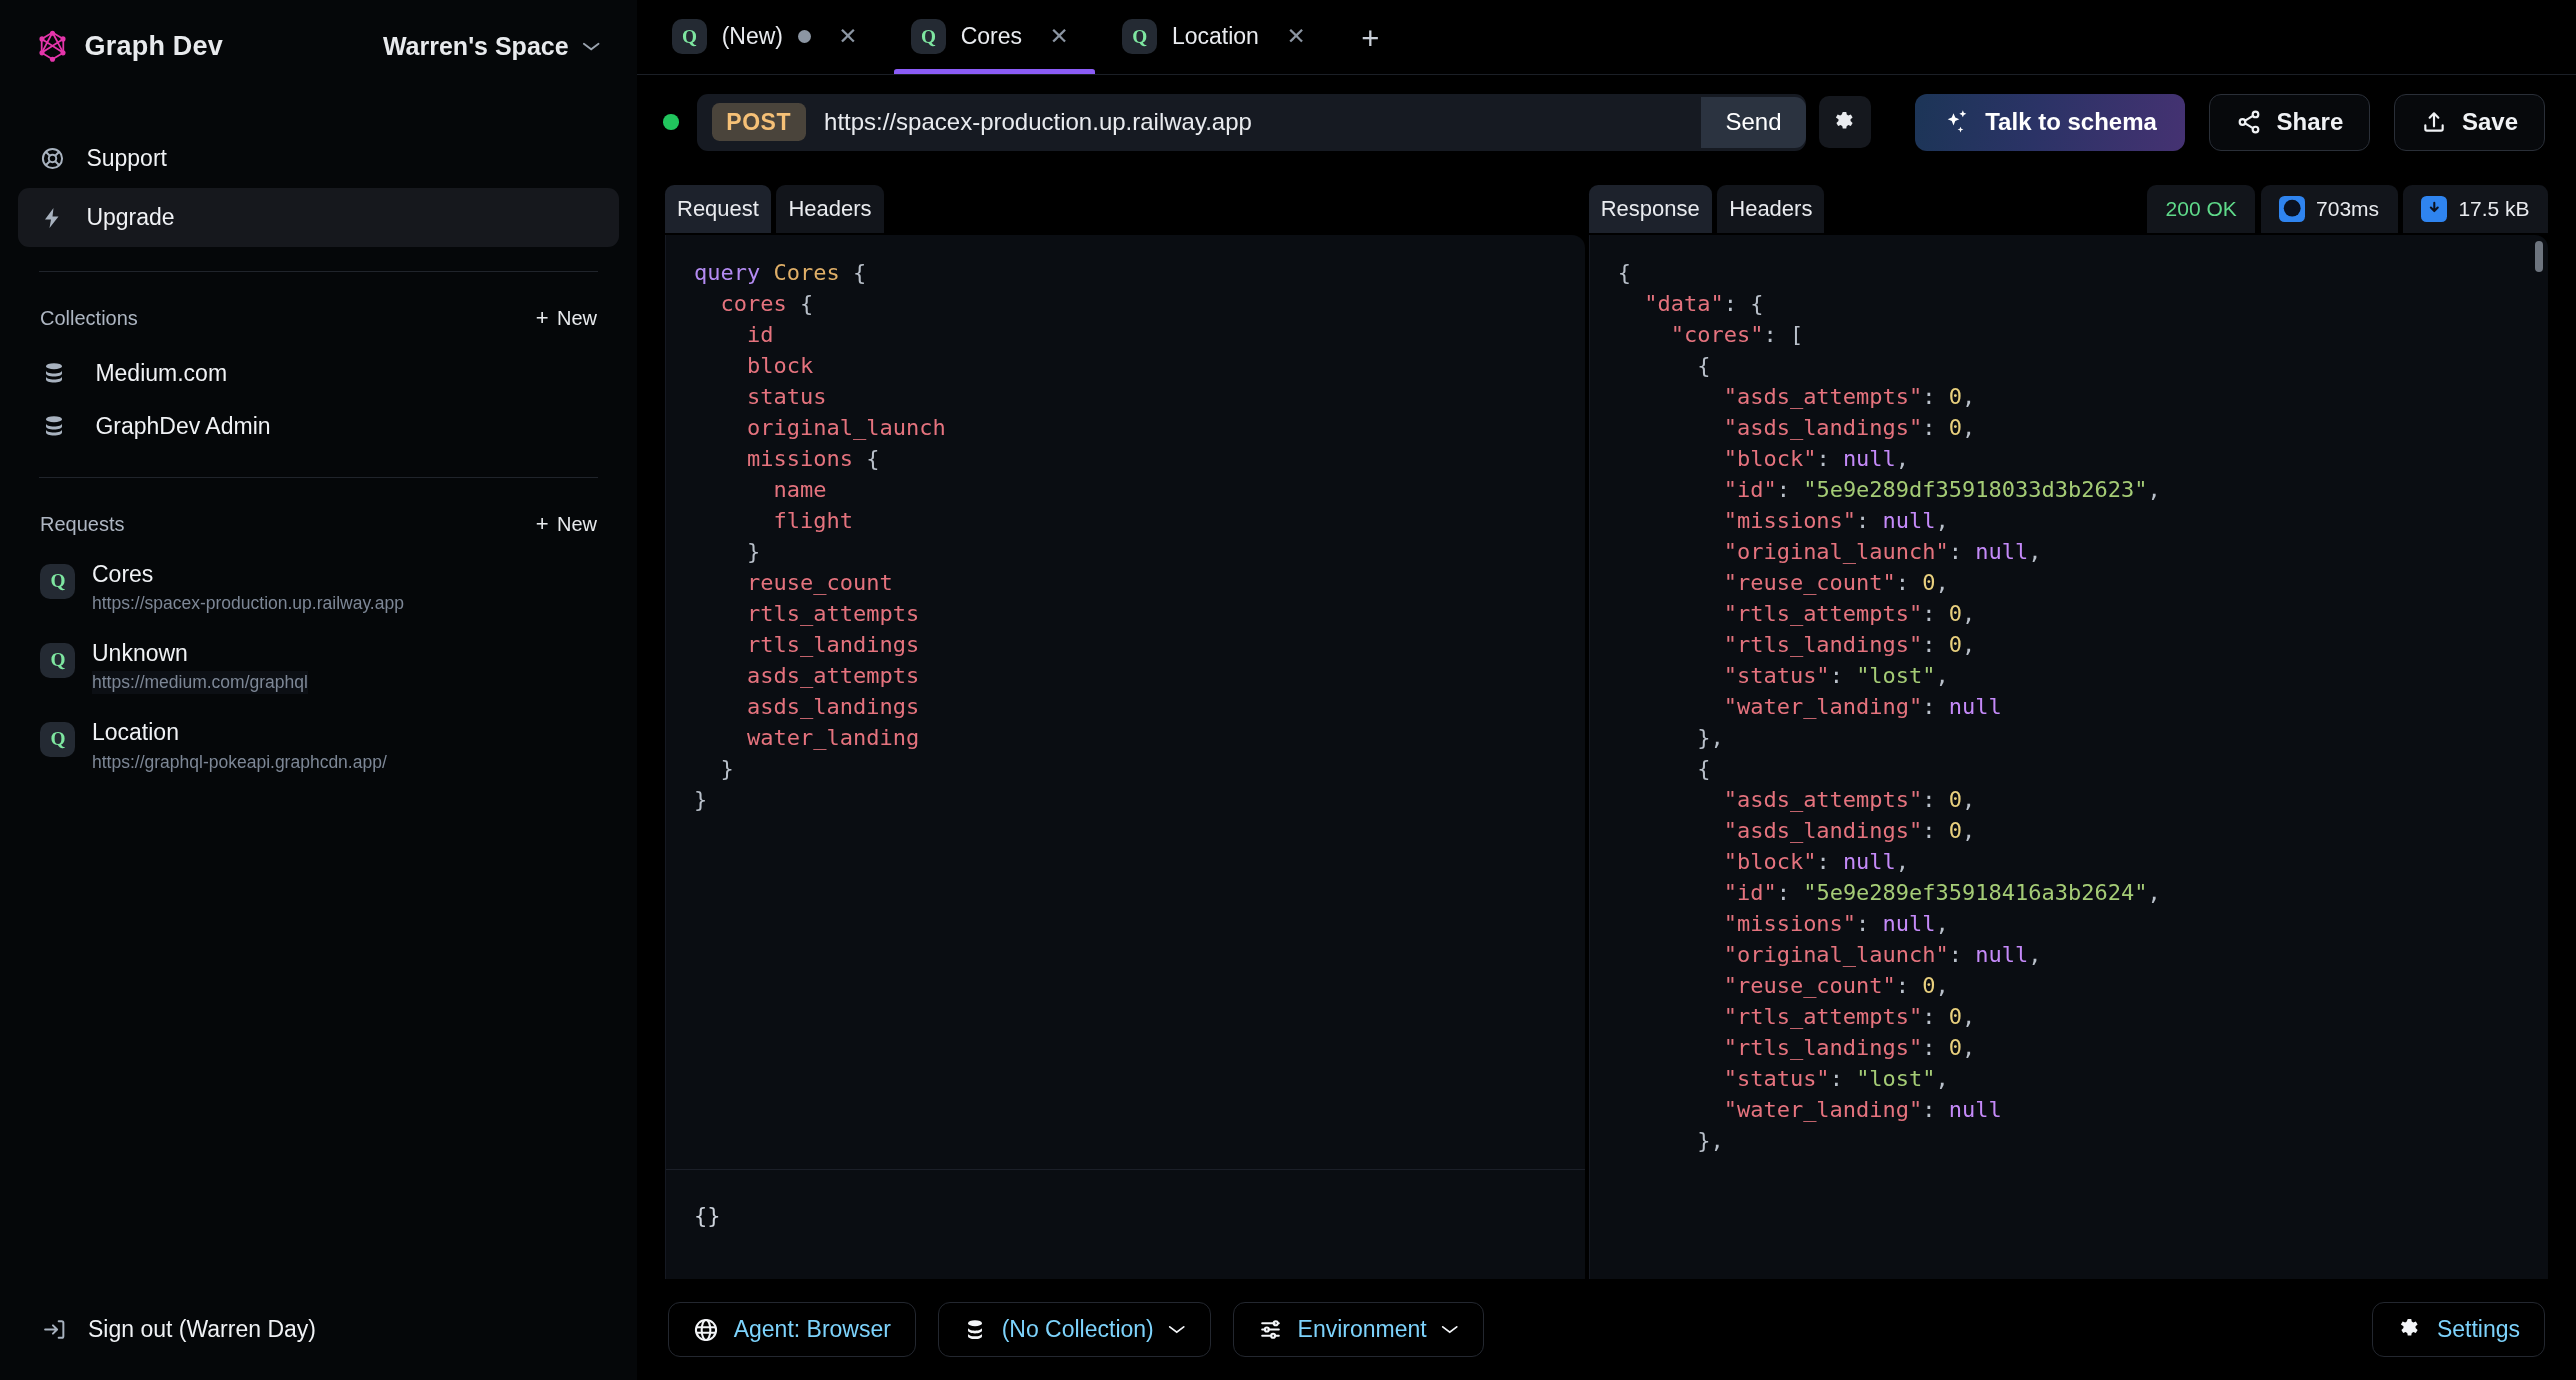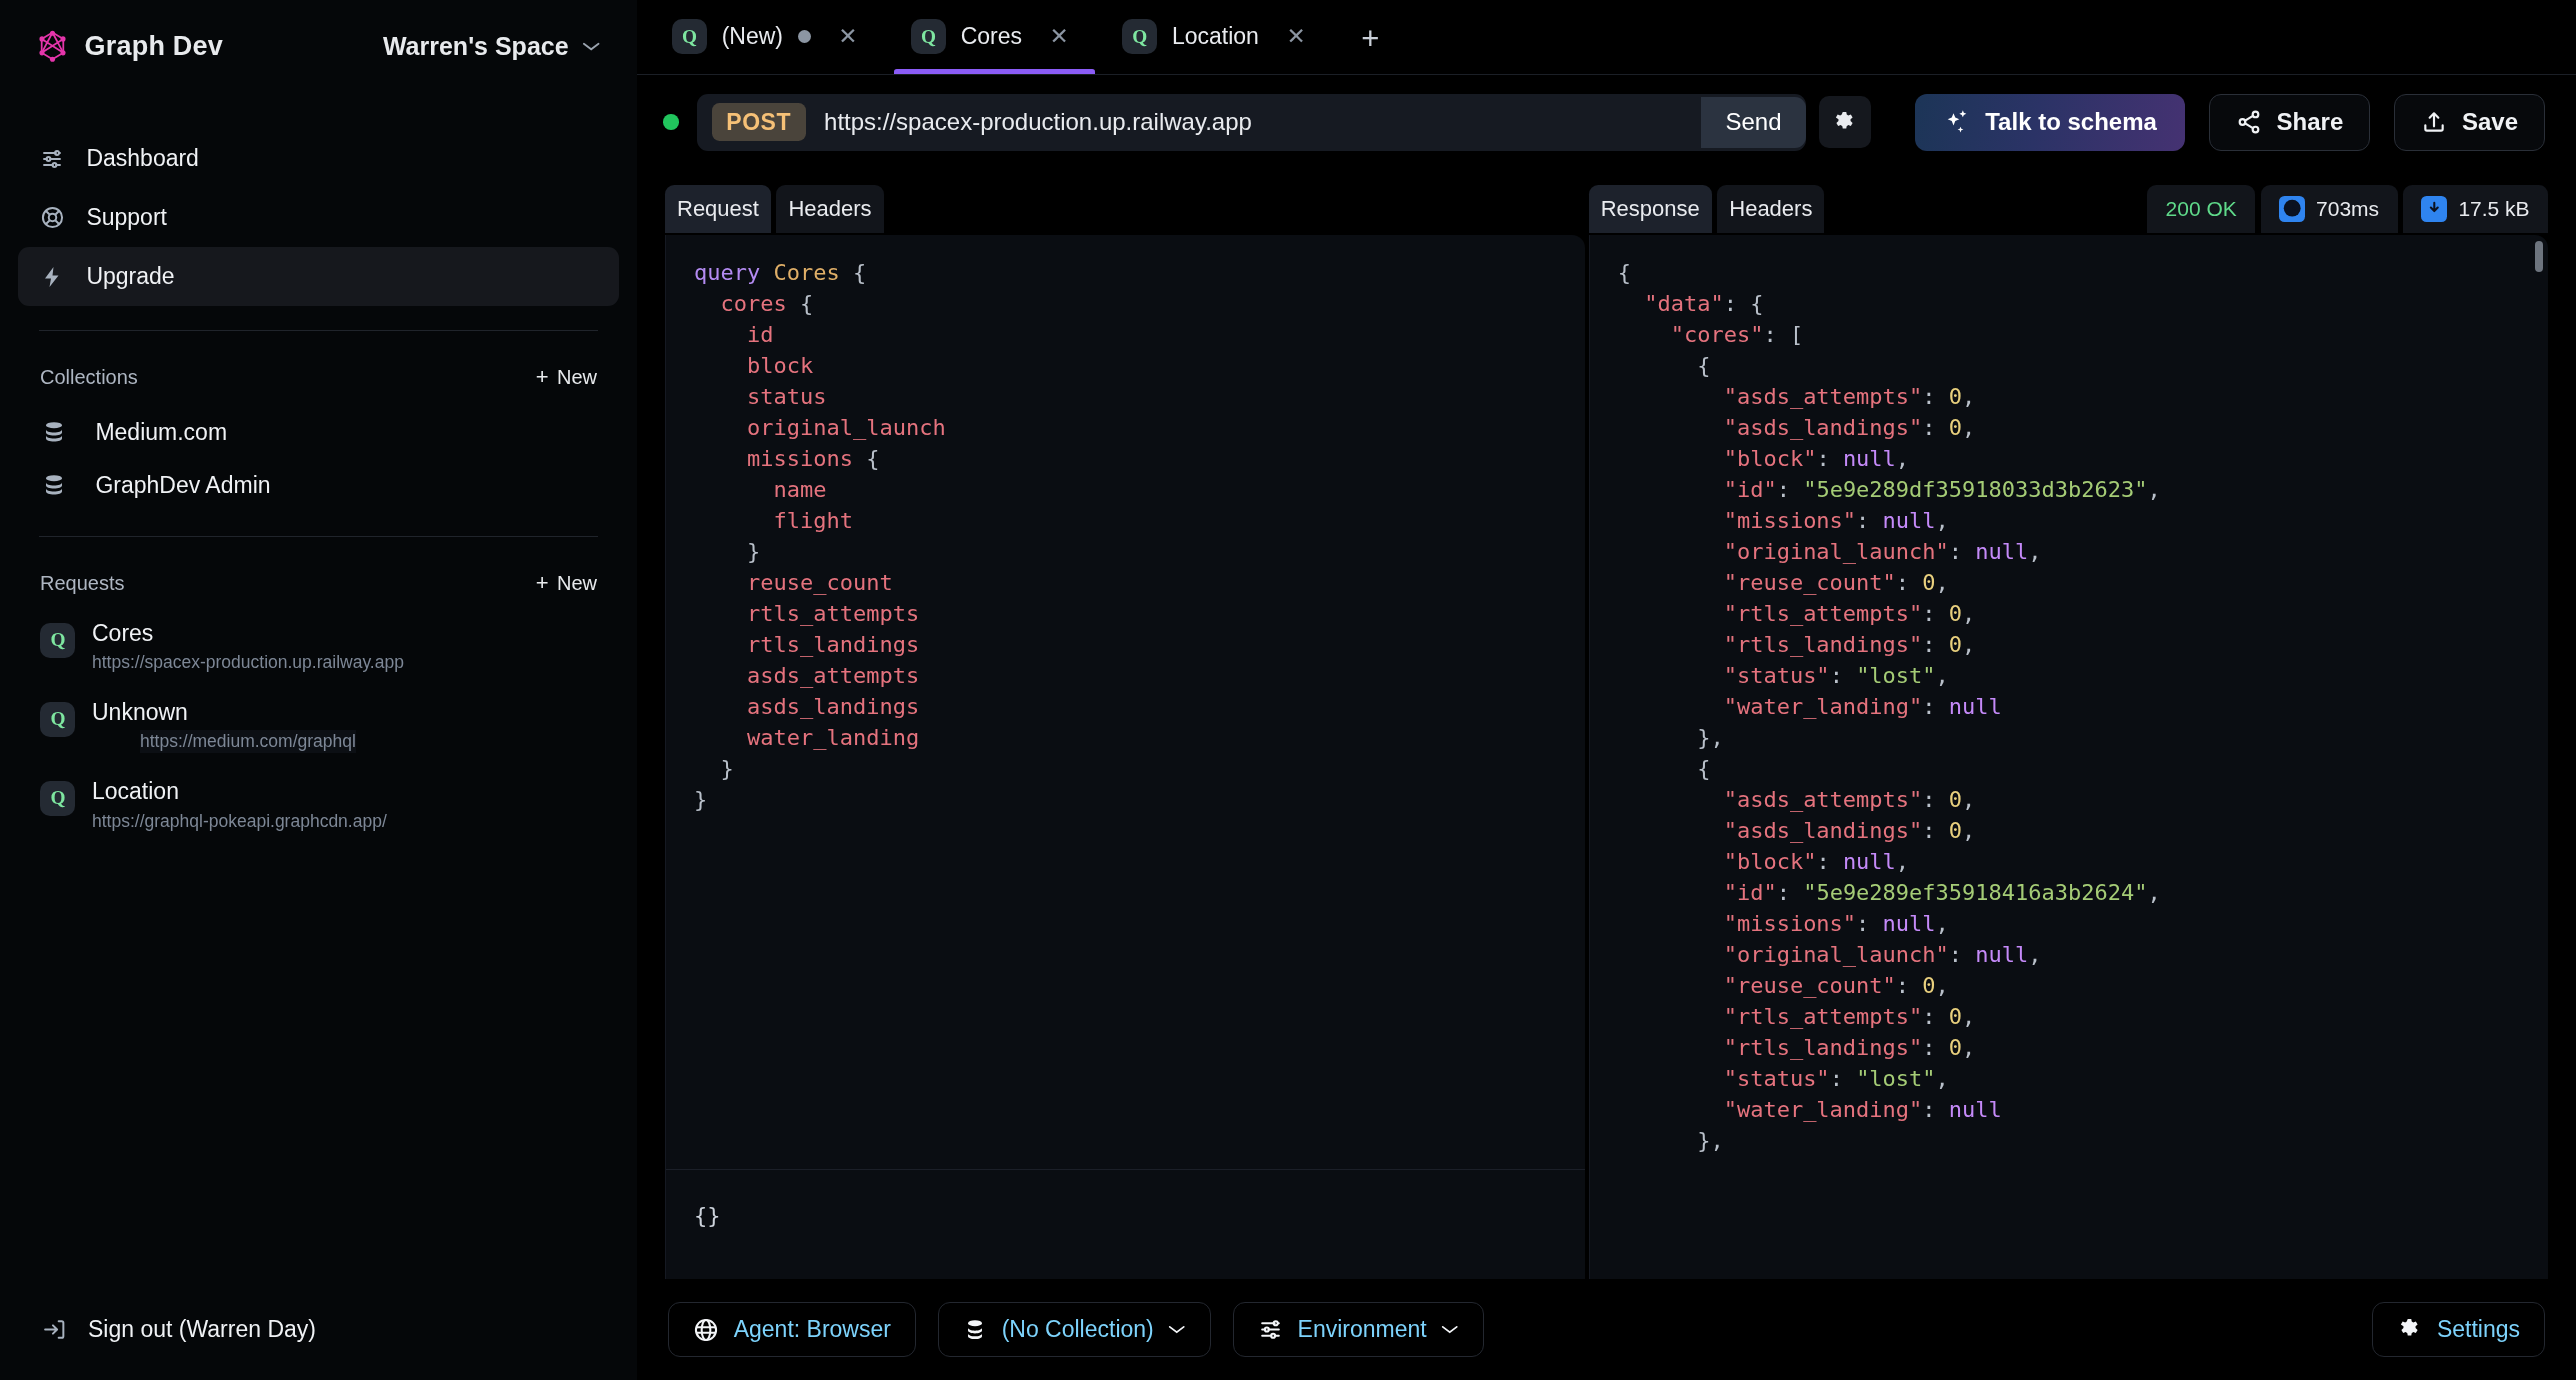--- a/index.html
+++ b/index.html
@@ -60,21 +60,21 @@
   .q-badge {
     width: 35px; height: 35px; border-radius: 10px; background: #242a33;
     color: #7ee6a0; font-size: 19.3px; font-weight: bold;
     display: flex; align-items: center; justify-content: center;
     flex: 0 0 35px; margin-top: 3.7px;
     font-family: "Liberation Serif", serif;
   }
   .req-text { display: flex; flex-direction: column; gap: 3.7px; min-width: 0; }
   .req-name { font-size: 23px; color: #f0f2f5; line-height: 1.25; }
   .req-url { font-size: 17.5px; color: #7d8796; line-height: 1.3; white-space: nowrap; }
-  .req-url.redacted { background: #0c0f14; margin-left: 48px; }
+  .req-url.redacted { background: #0c0f14; }
 
   .signout {
     position: absolute; left: 0; bottom: 0;
     height: 101px; width: 100%;
     display: flex; align-items: center; gap: 20px;
     padding: 0 40px; cursor: pointer;
   }
   .signout-label { font-size: 23px; color: #f0f2f5; }
 
   
@@ -255,31 +255,20 @@
         <span class="space-name">Warren's Space</span>
         <span class="chev">
           <svg width="18.4" height="11" viewBox="0 0 20 12">
               <path d="M2 3 L10 9 L18 3" stroke="#9aa3ae" stroke-width="2" fill="none" stroke-linecap="round"></path>
             </svg>
         </span>
       </div>
     </div>
 
     <nav class="nav">
-      <div class="nav-item">
-        <span class="nav-icon">
-          <svg width="24" height="24" viewBox="0 0 24 24" fill="none" stroke="#a8b2bf" stroke-width="1.9" stroke-linecap="round">
-            <path d="M4 6h12M19 6h1M4 12h3M10 12h10M4 18h9M16 18h4"></path>
-            <circle cx="17" cy="6" r="2"></circle>
-              <circle cx="8.5" cy="12" r="2"></circle>
-              <circle cx="14.5" cy="18" r="2"></circle>
-          </svg>
-        </span>
-        <span class="nav-label">Dashboard</span>
-      </div>
       <div class="nav-item">
         <span class="nav-icon">
           <svg width="25" height="25" viewBox="0 0 24 24" fill="none" stroke="#a8b2bf" stroke-width="1.9">
             <circle cx="12" cy="12" r="9.2"></circle>
               <circle cx="12" cy="12" r="3.6"></circle>
             <path d="M5.5 5.5 L9.4 9.4M18.5 5.5 L14.6 9.4M5.5 18.5 L9.4 14.6M18.5 18.5 L14.6 14.6"></path>
           </svg>
         </span>
         <span class="nav-label">Support</span>
       </div>

